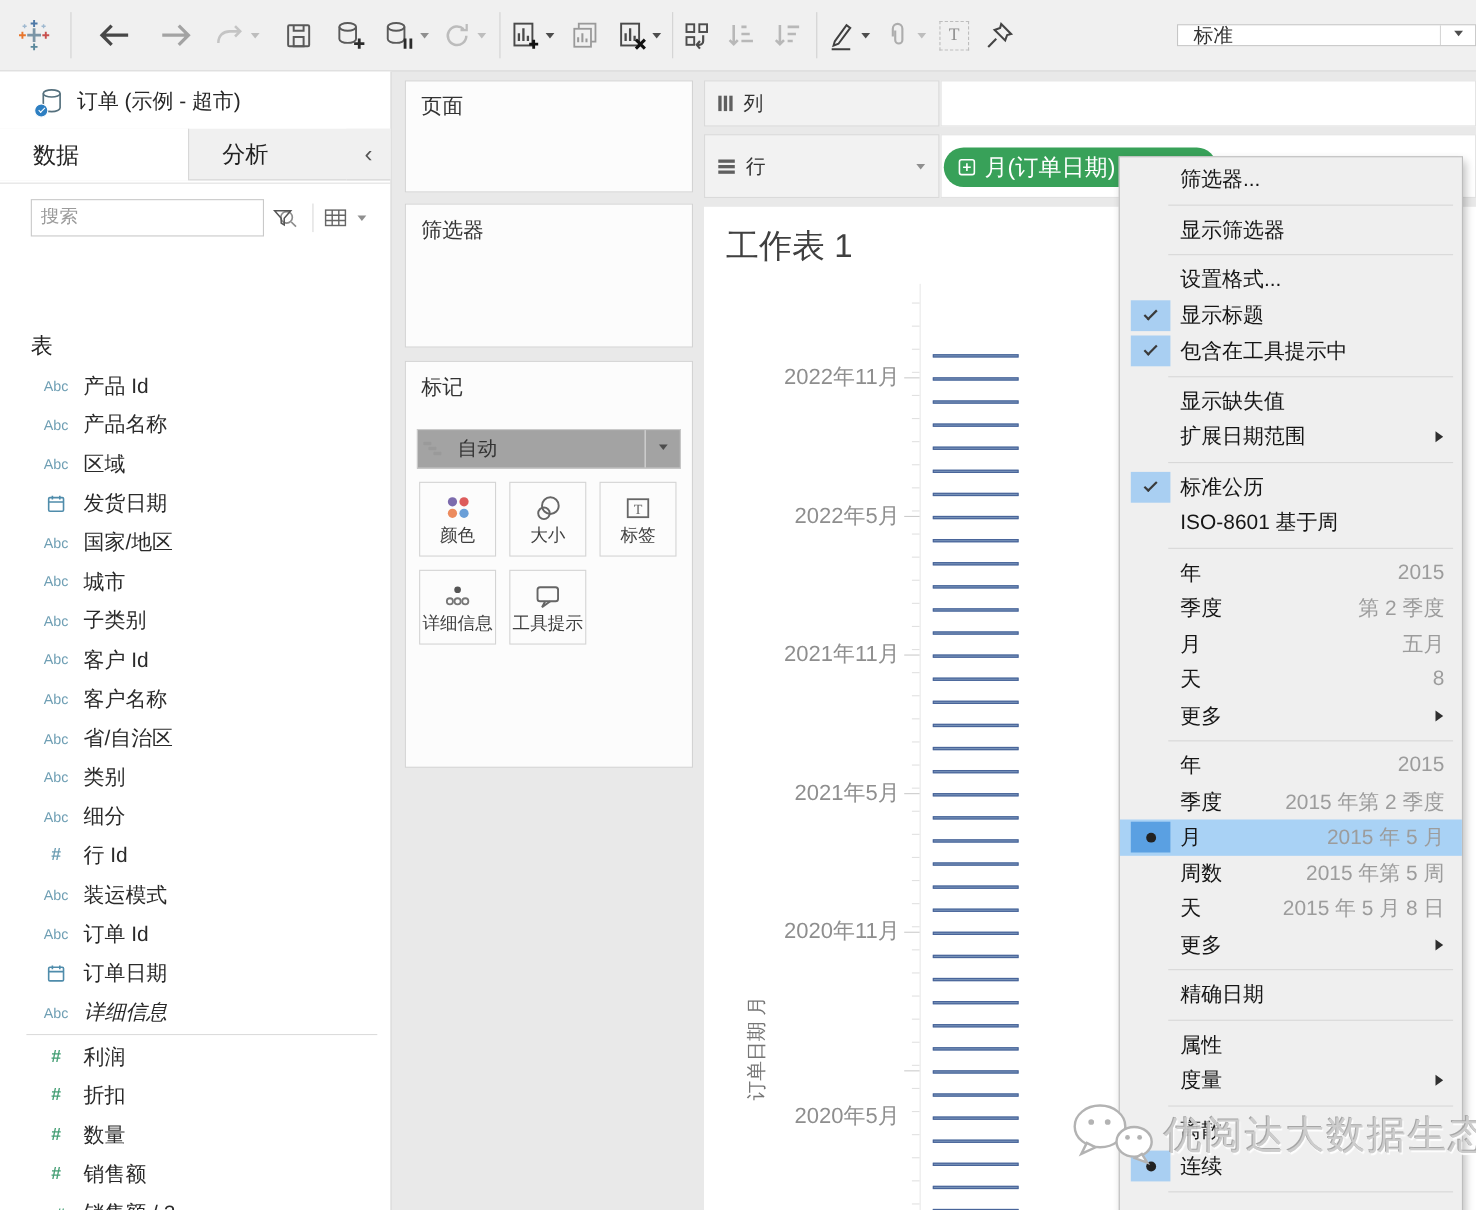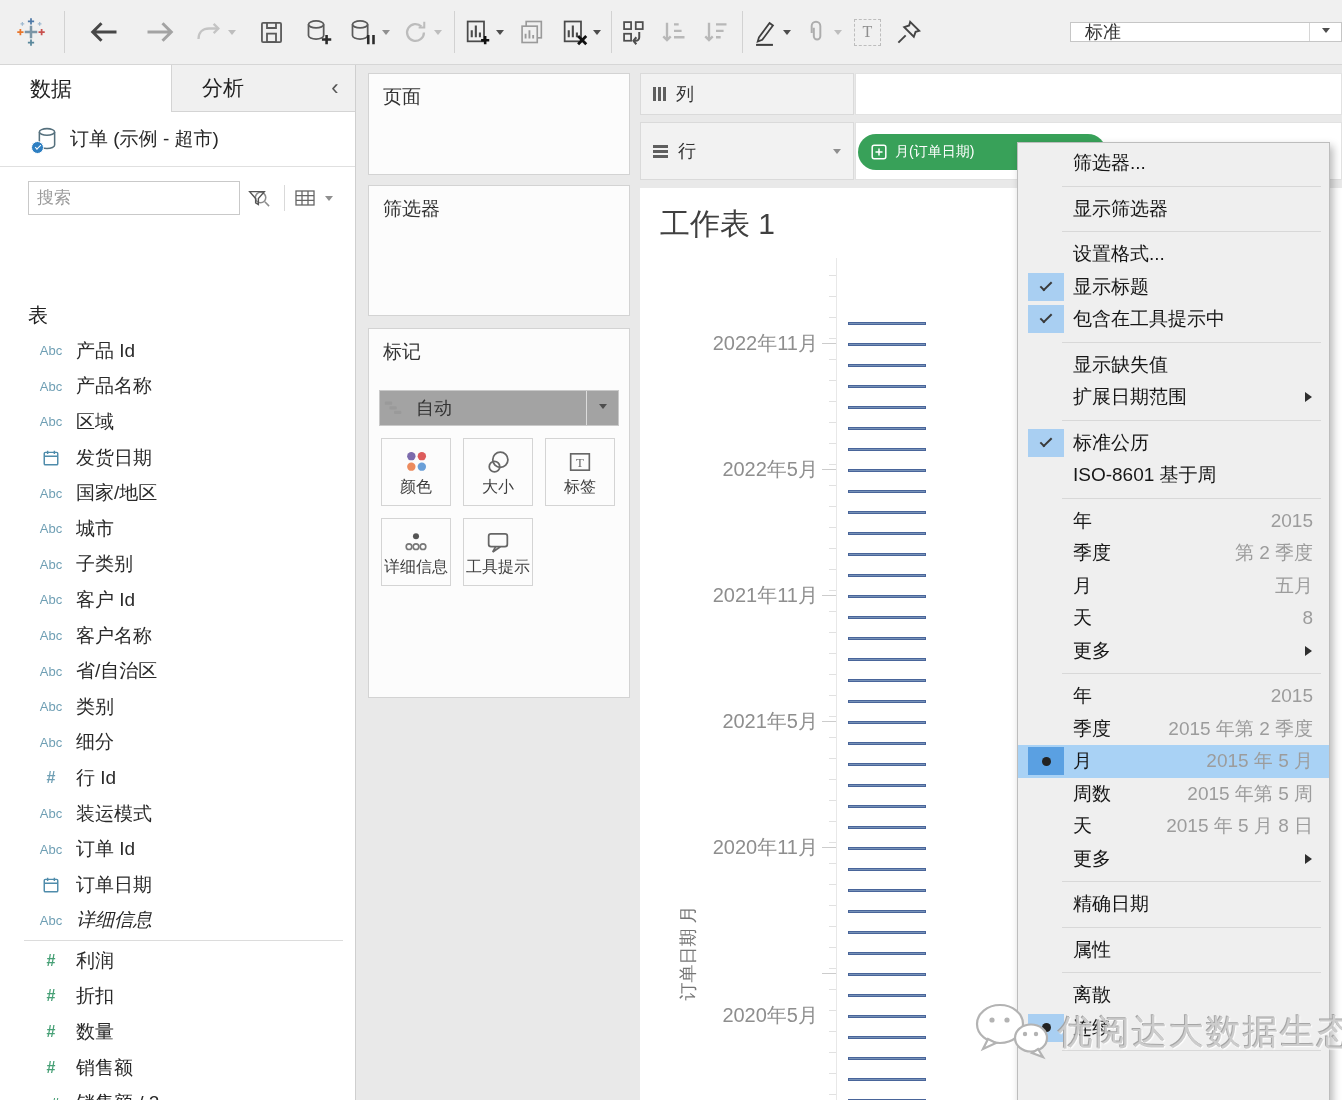--- a/index.html
+++ b/index.html
@@ -82,21 +82,21 @@
 #cols-drop{left:855px;top:73px;width:487px;height:42px}
 #rows-label{left:640px;top:122px;width:214px;height:58px}
 #rows-drop{left:855px;top:122px;width:487px;height:58px}
 #rows-label .car{position:absolute;right:12px}
 .bars-v{display:flex;gap:2px}
 .bars-v i{width:3px;height:14px;background:#5f5f5f}
 .bars-h{display:flex;flex-direction:column;gap:2px}
 .bars-h i{width:15px;height:3px;background:#5f5f5f}
 #row-pill{position:absolute;left:858px;top:134px;width:248px;height:36px;border-radius:18px;
   background:#38a159;color:#fff;display:flex;align-items:center;padding-left:13px;gap:8px;z-index:2}
-#row-pill .plab{font-size:14px;white-space:nowrap}
+#row-pill .plab{font-size:21px;white-space:nowrap}
 
 #plot{position:absolute;left:640px;top:188px;width:702px;height:912px;background:#fff;overflow:hidden}
 #sheet-title{position:absolute;left:20px;top:16px;font-size:30px;color:#404040}
 #yaxis-line{position:absolute;left:196px;top:70px;bottom:0;width:1px;background:#e8e8e8}
 #yaxis-label{position:absolute;left:-62px;top:753px;width:220px;height:24px;text-align:center;
   font-size:18px;color:#757575;transform:rotate(-90deg);white-space:nowrap}
 .tk{position:absolute;left:189px;width:7px;height:1px;background:#e1e1e1}
 .tkl{position:absolute;left:182px;width:14px;height:1px;background:#cccccc}
 .tklab{position:absolute;left:0;width:178px;height:24px;line-height:24px;text-align:right;
   font-size:20px;color:#8e8e8e;white-space:nowrap}
@@ -280,44 +280,44 @@
     </span>
     <span id="fit-selector">
       <span class="lab">标准</span>
       <span class="dd">
           <span class="car" style="margin:0"></span>
         </span>
     </span>
   </div>
 
   <div id="sidebar">
-    <div id="side-tabs">
-      <div class="stab" id="tab-data">
-          <span>数据</span>
-        </div>
-      <div class="stab" id="tab-analytics">
-          <span>分析</span>
-        </div>
-      <div id="collapse">
-          <span>‹</span>
-        </div>
-    </div>
     <div id="ds-row">
       <span id="ds-ic">
         <svg width="22" height="24" viewBox="0 0 20 22">
             <g fill="none" stroke="#55707d" stroke-width="1.4">
               <ellipse cx="10" cy="4.5" rx="7" ry="3"></ellipse>
               <path d="M3 4.5v12c0 1.8 3.1 3.2 7 3.2s7-1.4 7-3.2v-12"></path>
             </g>
           </svg>
         <span id="ds-badge">
             <i></i>
           </span>
       </span>
       <span id="ds-label">订单 (示例 - 超市)</span>
+    </div>
+    <div id="side-tabs">
+      <div class="stab" id="tab-data">
+          <span>数据</span>
+        </div>
+      <div class="stab" id="tab-analytics">
+          <span>分析</span>
+        </div>
+      <div id="collapse">
+          <span>‹</span>
+        </div>
     </div>
     <div id="side-sep"></div>
     <div id="search-row">
       <span id="search-box">
         <input type="text" placeholder="搜索" style="">
         <span class="sic" style="width:30px">
           <svg width="19" height="19" viewBox="0 0 20 20">
               <circle cx="9" cy="9" r="5.5" fill="none" stroke="#8c8c8c" stroke-width="1.6"></circle>
               <path d="M13.5 13.5l4.5 4.5" stroke="#8c8c8c" stroke-width="1.6"></path>
             </svg>
@@ -755,20 +755,25 @@
         <div class="msep"></div>
         <div class="mrow">
           <span class="mgut"></span>
           <span class="mlab">精确日期</span>
         </div>
         <div class="msep"></div>
         <div class="mrow">
           <span class="mgut"></span>
           <span class="mlab">属性</span>
         </div>
+        <div class="mrow">
+          <span class="mgut"></span>
+          <span class="mlab">度量</span>
+          <span class="msub"></span>
+        </div>
         <div class="msep"></div>
         <div class="mrow">
           <span class="mgut"></span>
           <span class="mlab">离散</span>
         </div>
         <div class="mrow">
           <span class="mgut on">
             <span class="rad"></span>
           </span>
           <span class="mlab">连续</span>

